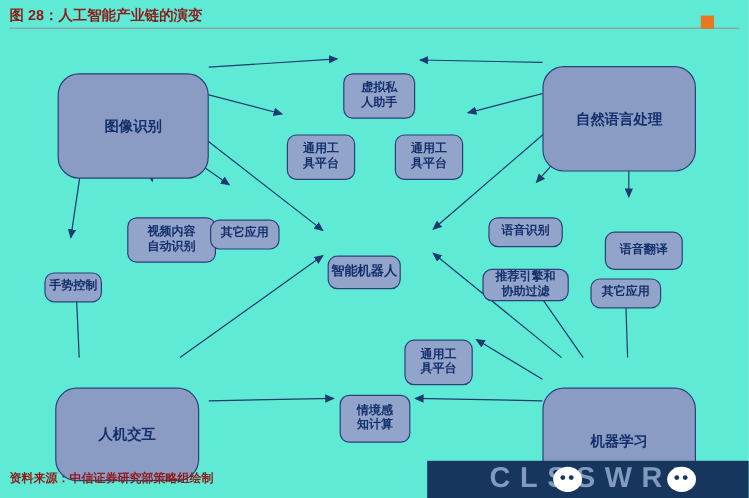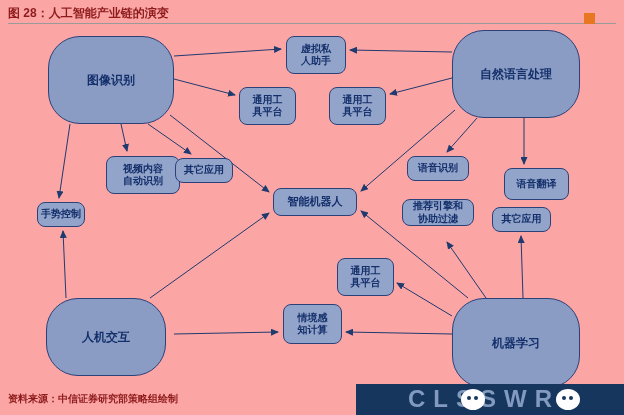--- a/index.html
+++ b/index.html
@@ -1,26 +1,26 @@
 <!DOCTYPE html>
 <html><head>
 <meta charset="utf-8">
 <style>
   html,body{margin:0;padding:0;}
-  .page{position:relative;width:624px;height:415px;background:#fca5a5;overflow:hidden;
+  .page{position:relative;width:624px;height:415px;background:#5eead4;overflow:hidden;
         font-family:"Liberation Sans","DejaVu Sans",sans-serif;}
   .fig-title{position:absolute;left:8px;top:5px;font-size:12px;font-weight:bold;color:#8e1c1c;}
   .rule{position:absolute;left:8px;top:23px;width:608px;height:1px;background:#9a9a9a;}
   .accent{position:absolute;left:584px;top:13px;width:11px;height:11px;background:#e87722;}
   #edges{position:absolute;left:0;top:0;width:624px;height:415px;z-index:1;pointer-events:none;}
   #edges line{stroke:#1f3a6e;stroke-width:1;}
   .node{position:absolute;z-index:2;box-sizing:border-box;display:flex;align-items:center;justify-content:center;
         text-align:center;white-space:pre-line;color:#14306b;background:#8a9cc4;border:1.5px solid #2b4178;
-        font-weight:bold;line-height:1.25;}
-  .node.big{border-radius:32px;font-size:12px;}
+        font-weight:bold;line-height:1.25;margin-top:25px;}
+  .node.big{border-radius:18px;font-size:12px;}
   .node.center{border-radius:8px;font-size:11px;background:#93a4ca;}
   .node.small{border-radius:8px;font-size:10px;border-width:1px;background:#93a4ca;}
   .source{position:absolute;left:8px;top:392px;font-size:10px;font-weight:bold;color:#8e1c1c;z-index:3;}
   .wm-band{position:absolute;left:356px;top:384px;width:268px;height:31px;background:#16365e;z-index:2;}
   .wm-text{position:absolute;left:52px;top:1px;font-size:24px;font-weight:bold;letter-spacing:8px;
            color:#9db4d8;opacity:.8;}
   .wx-icon{position:absolute;top:5px;width:24px;height:21px;background:#ffffff;border-radius:50%;}
   .wx-icon .wx-dot{position:absolute;top:7px;width:4px;height:4px;border-radius:50%;background:#16365e;}
   .wx-icon .wx-dot:first-child{left:6px;}
   .wx-icon .wx-dot:last-child{left:13px;}
@@ -61,21 +61,21 @@
       <line x1="486" y1="298" x2="447" y2="242" marker-end="url(#arrowhead)"></line>
       <line x1="523" y1="298" x2="521" y2="236" marker-end="url(#arrowhead)"></line>
       <line x1="452" y1="316" x2="397" y2="283" marker-end="url(#arrowhead)"></line>
     </svg>
 
   <div class="node big" style="left:48px;top:36px;width:126px;height:88px">图像识别</div>
   <div class="node big" style="left:452px;top:30px;width:128px;height:88px">自然语言处理</div>
   <div class="node big" style="left:46px;top:298px;width:120px;height:78px">人机交互</div>
   <div class="node big" style="left:452px;top:298px;width:128px;height:90px">机器学习</div>
 
-  <div class="node center" style="left:273px;top:188px;width:84px;height:28px">智能机器人</div>
+  <div class="node center" style="left:273px;top:188px;width:61px;height:28px">智能机器人</div>
 
   <div class="node small" style="left:286px;top:36px;width:60px;height:38px">虚拟私
 人助手</div>
   <div class="node small" style="left:239px;top:87px;width:57px;height:38px">通用工
 具平台</div>
   <div class="node small" style="left:329px;top:87px;width:57px;height:38px">通用工
 具平台</div>
   <div class="node small" style="left:106px;top:156px;width:74px;height:38px">视频内容
 自动识别</div>
   <div class="node small" style="left:175px;top:158px;width:58px;height:25px">其它应用</div>

